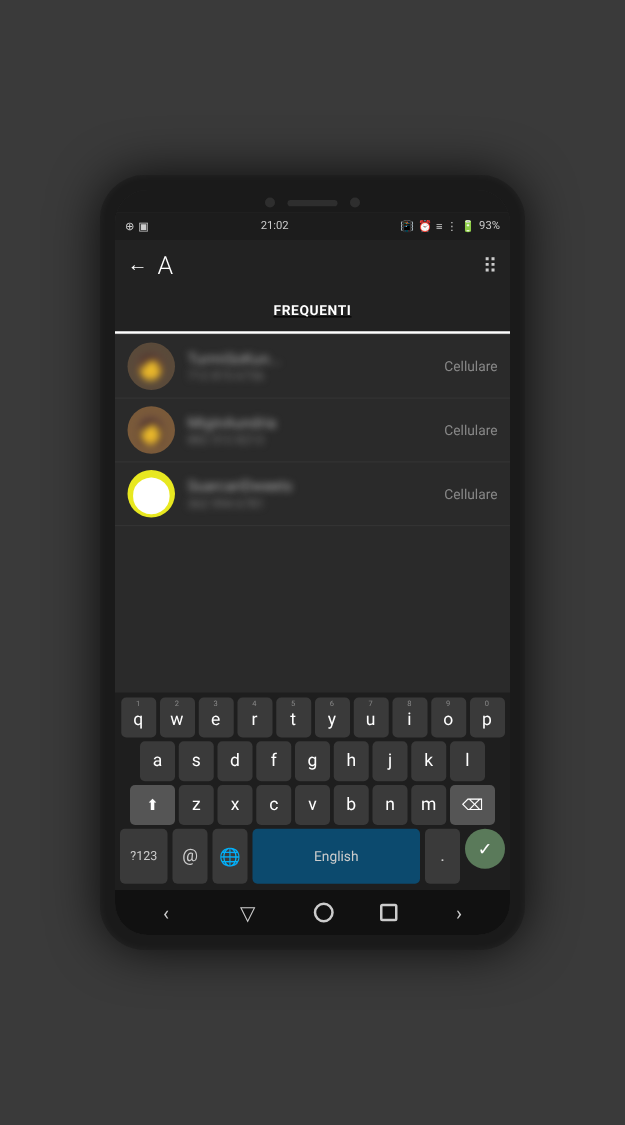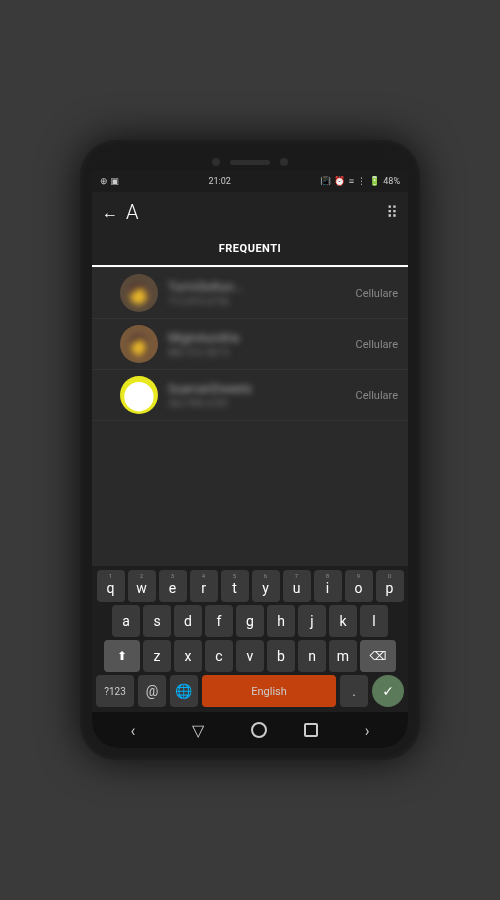--- a/index.html
+++ b/index.html
@@ -88,20 +88,21 @@
       font-size: 20px;
       font-weight: 300;
     }
     .grid-icon { color: #ccc; font-size: 16px; }
 
     
     .tabs {
       background: #222;
       display: flex;
       border-bottom: 1px solid #333;
+      text-decoration: underline;
     }
     .tab {
       flex: 1;
       text-align: center;
       padding: 10px 0;
       font-size: 11px;
       font-weight: bold;
       color: #888;
       letter-spacing: 0.5px;
       cursor: pointer;
@@ -113,21 +114,21 @@
 
     
     .contact-list {
       background: #2a2a2a;
       flex: 1;
       overflow: hidden;
     }
     .contact-item {
       display: flex;
       align-items: center;
-      padding: 6px 28px;
+      padding: 6px 10px;
       border-bottom: 1px solid #333;
       position: relative;
     }
     .contact-avatar {
       width: 38px;
       height: 38px;
       border-radius: 50%;
       margin-right: 10px;
       flex-shrink: 0;
       overflow: hidden;
@@ -232,33 +233,33 @@
       gap: 4px;
       margin-bottom: 3px;
       padding: 0 2px;
     }
 
     .key-special {
       background: #3a3a3a;
       color: #ccc;
       border-radius: 4px;
       font-size: 10px;
-      height: 32px;
+      height: 44px;
       display: flex;
       align-items: center;
       justify-content: center;
       cursor: pointer;
     }
 
     .key-sym { width: 38px; }
     .key-at { width: 28px; font-size: 14px; }
     .key-globe { width: 28px; font-size: 14px; }
     .key-space {
       flex: 1;
-      background: #c2410c;
+      background: #0c4a6e;
       color: #ccc;
       font-size: 11px;
       max-width: 140px;
     }
     .key-period { width: 28px; font-size: 14px; }
     .key-enter {
       width: 36px;
       background: #5a7a5a;
       border-radius: 50%;
       height: 32px;
@@ -310,21 +311,21 @@
         <span>⊕</span>
         <span>▣</span>
       </div>
       <div>21:02</div>
       <div class="status-right">
         <span>📳</span>
         <span>⏰</span>
         <span>≡</span>
         <span>⋮</span>
         <span>🔋</span>
-        <span>48%</span>
+        <span>93%</span>
       </div>
     </div>
 
     <div class="app-header">
       <div class="header-left">
         <span class="back-arrow">←</span>
         <span class="header-letter">A</span>
       </div>
       <span class="grid-icon">⠿</span>
     </div>

